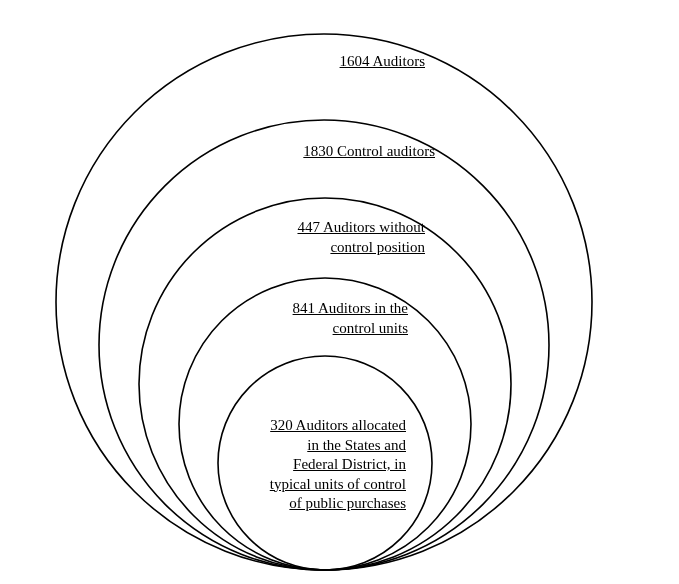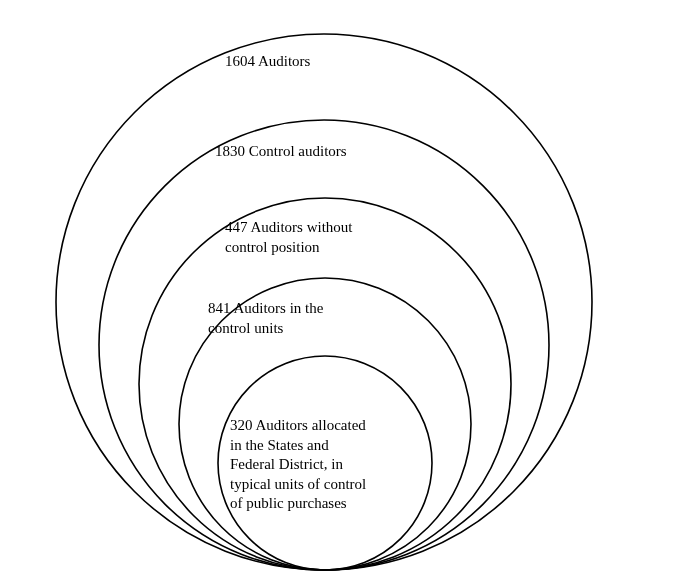--- a/index.html
+++ b/index.html
@@ -22,31 +22,32 @@
       width: 679px;
       height: 584px;
     }
     .ring {
       fill: none;
       stroke: #000000;
       stroke-width: 1.6;
     }
     .label {
       position: absolute;
-      text-align: left;
+      text-align: right;
       font-size: 15px;
       line-height: 19.5px;
       white-space: pre-line;
       transform: translateX(-50%);
+      text-decoration: underline;
     }
     #label-0 { left: 325px; top: 52px;  width: 200px; }
     #label-1 { left: 325px; top: 142px; width: 220px; }
     #label-2 { left: 325px; top: 218px; width: 200px; }
     #label-3 { left: 308px; top: 299px; width: 200px; }
-    #label-4 { left: 325px; top: 416px; width: 190px; }
+    #label-4 { left: 311px; top: 416px; width: 190px; }
   </style>
 </head>
 <body style="background: rgb(255, 255, 255);">
 
 <svg id="diagram" xmlns="http://www.w3.org/2000/svg" width="679" height="584" viewBox="0 0 679 584">
   <circle class="ring" cx="324" cy="302" r="268" stroke="#000000"></circle>
   <circle class="ring" cx="324" cy="345" r="225" stroke="#000000"></circle>
   <circle class="ring" cx="325" cy="384" r="186" stroke="#000000"></circle>
   <circle class="ring" cx="325" cy="424" r="146" stroke="#000000"></circle>
   <circle class="ring" cx="325" cy="463" r="107" stroke="#000000"></circle>

